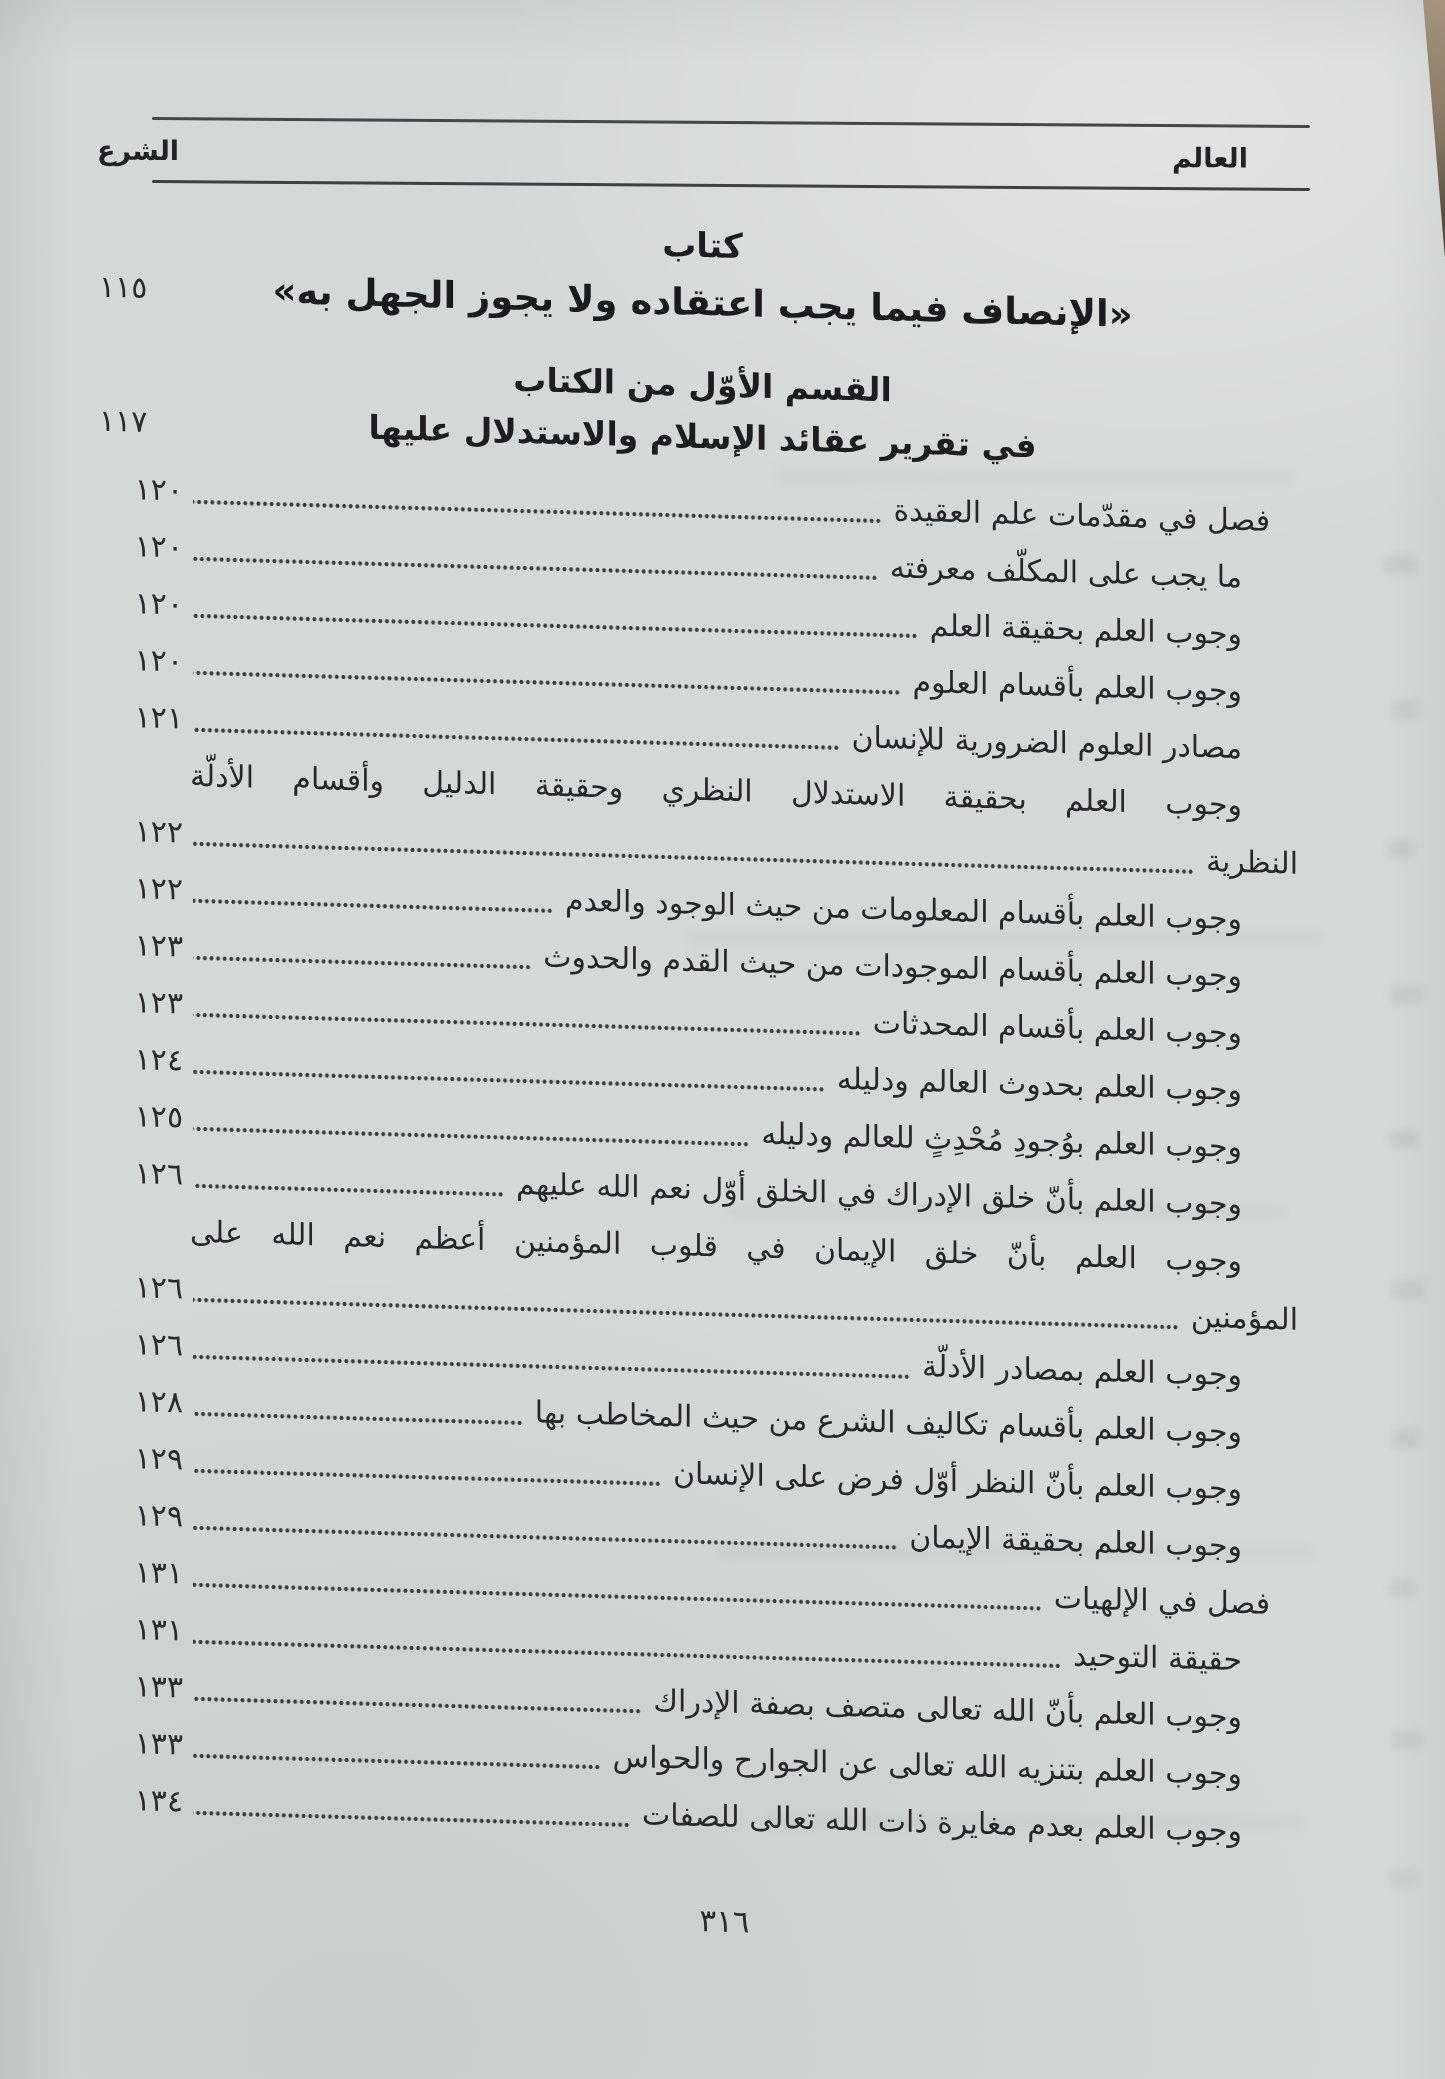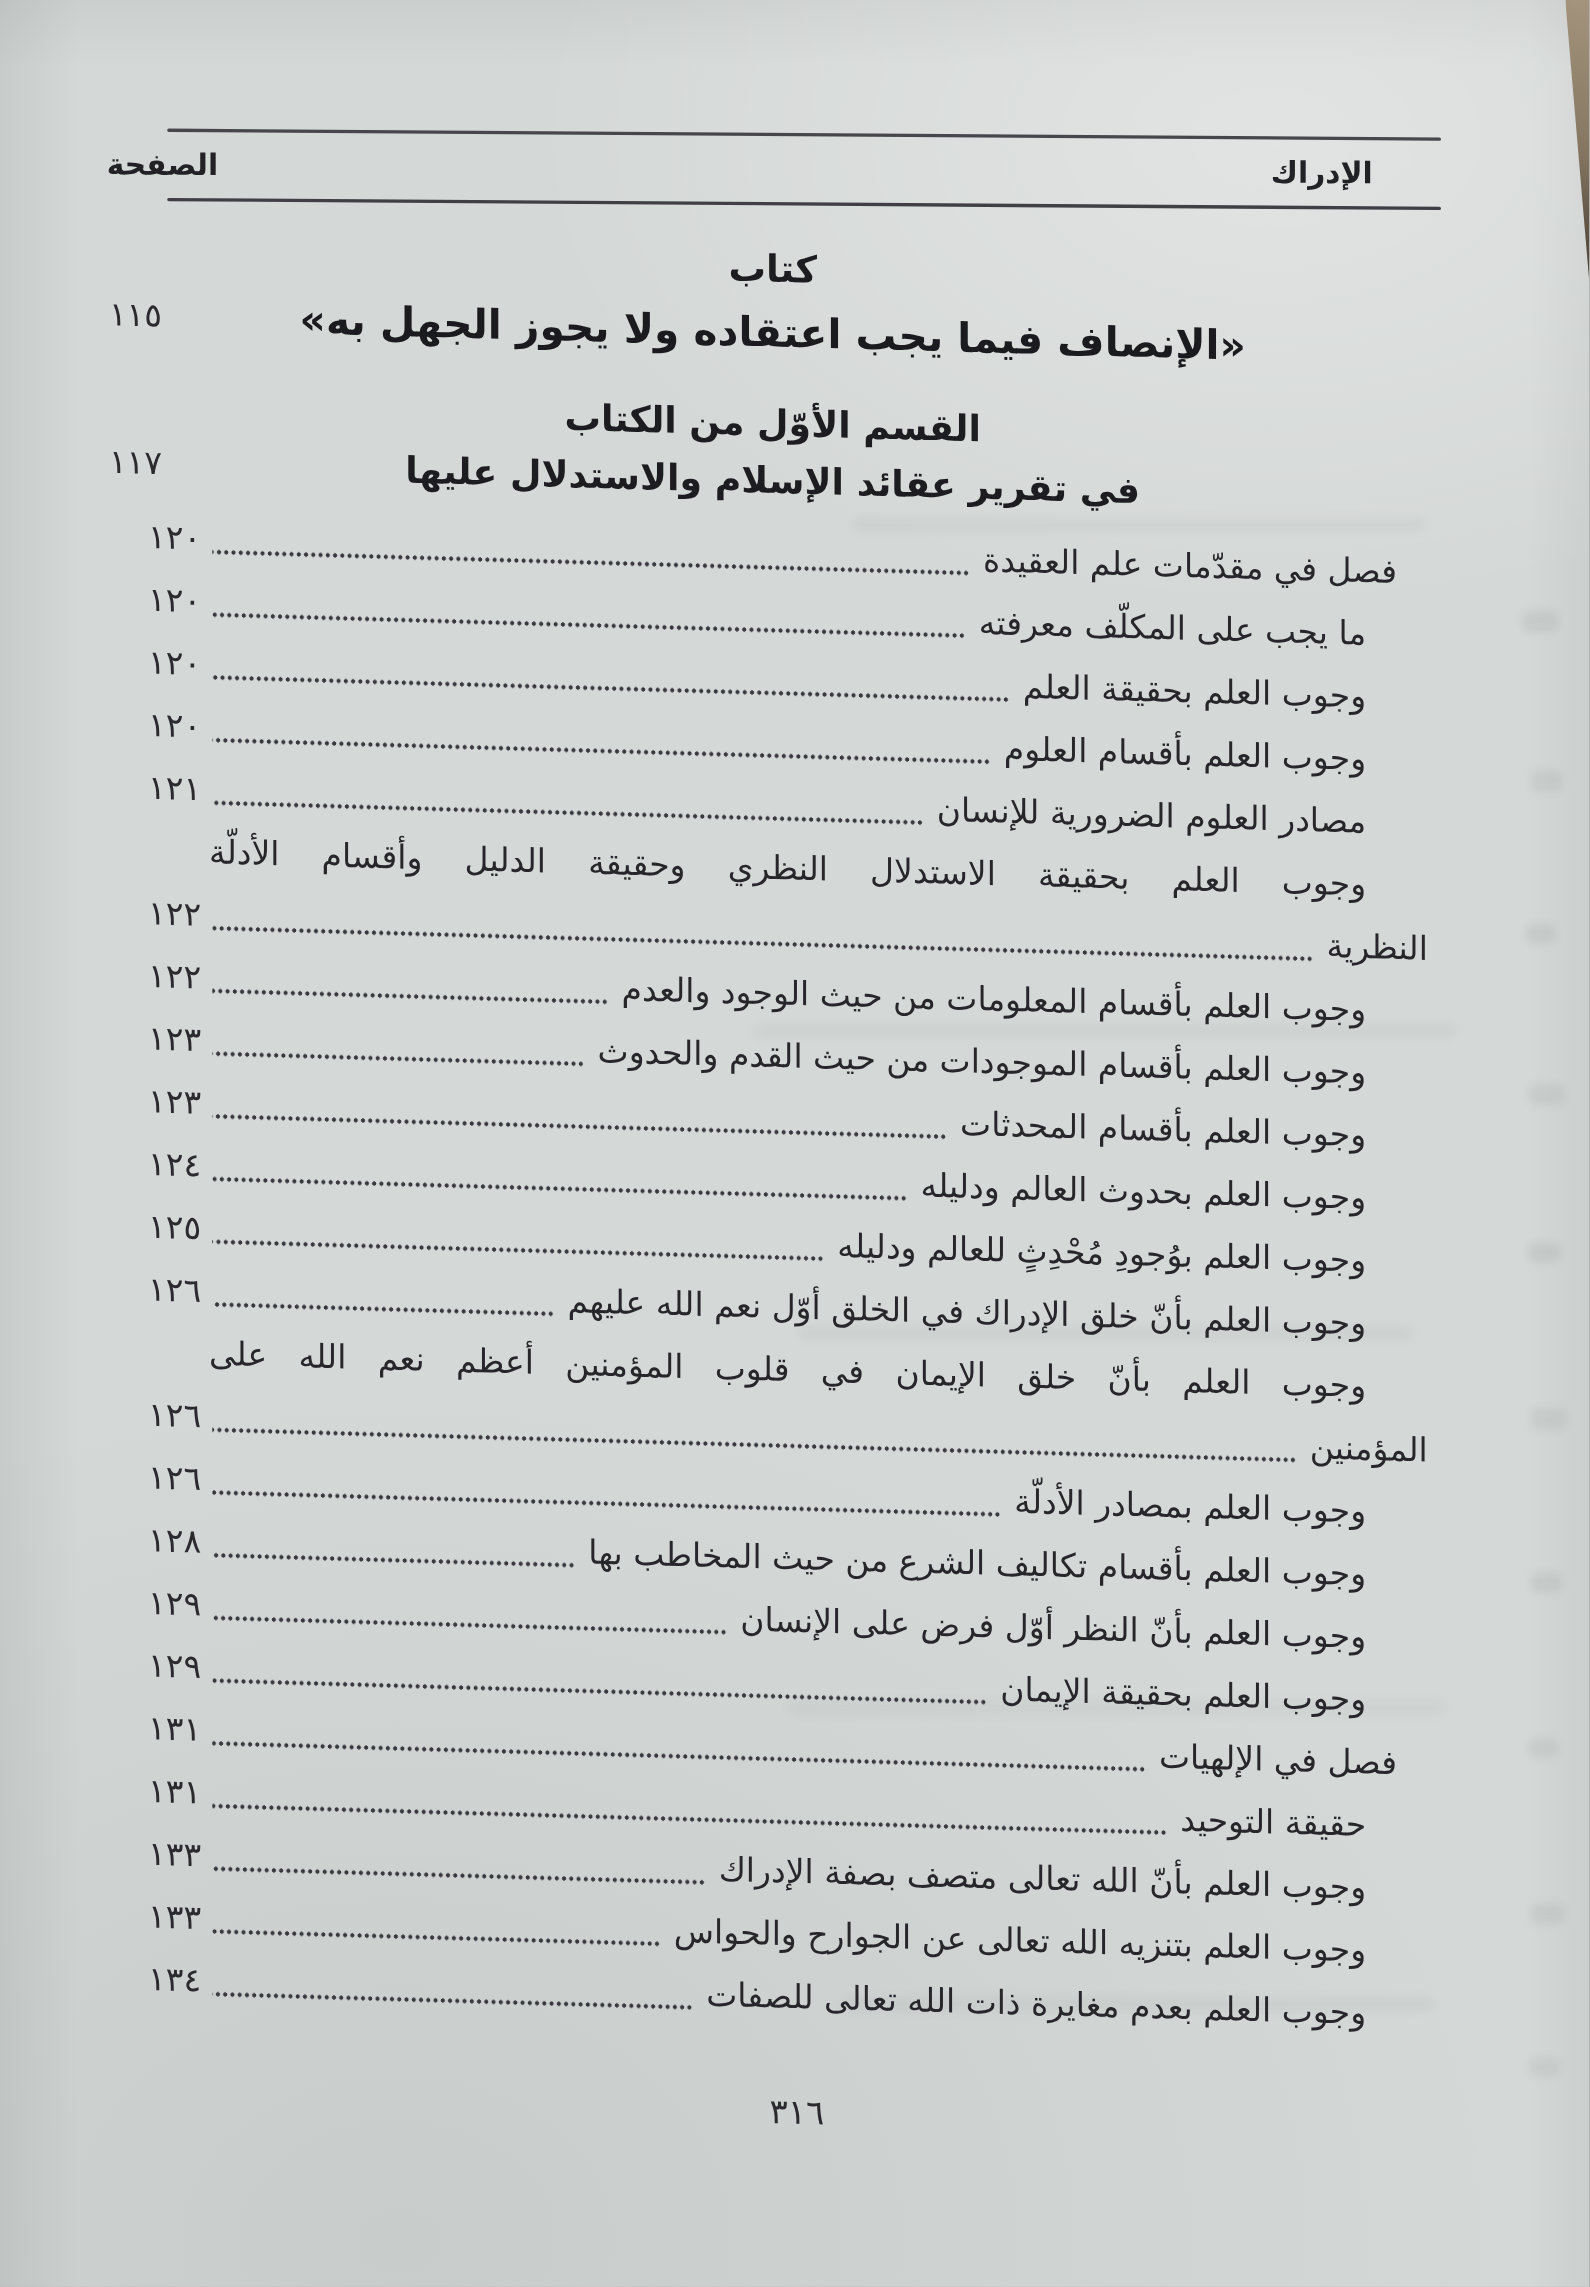--- a/index.html
+++ b/index.html
@@ -101,22 +101,22 @@
   <div class="ghost" style="right:120px;top:930px;width:640px;height:15px;opacity:.045;"></div>
   <div class="ghost" style="right:160px;top:1205px;width:560px;height:14px;opacity:.05;"></div>
   <div class="ghost" style="right:130px;top:1545px;width:600px;height:15px;opacity:.045;"></div>
   <div class="ghost" style="right:140px;top:1815px;width:540px;height:14px;opacity:.05;"></div>
 
   <div class="content" lang="ar" dir="rtl">
 
     <div class="toc-header">
       <div class="rule"></div>
       <div class="header-labels">
-        <span>الإدراك</span>
-        <span>الصفحة</span>
+        <span>العالم</span>
+        <span>الشرع</span>
       </div>
       <div class="rule r2"></div>
     </div>
 
     <div class="tilt">
 
       <div class="kitab">كتاب</div>
 
       <div class="center-row">
         <div class="book-title">«الإنصاف فيما يجب اعتقاده ولا يجوز الجهل به»</div>

